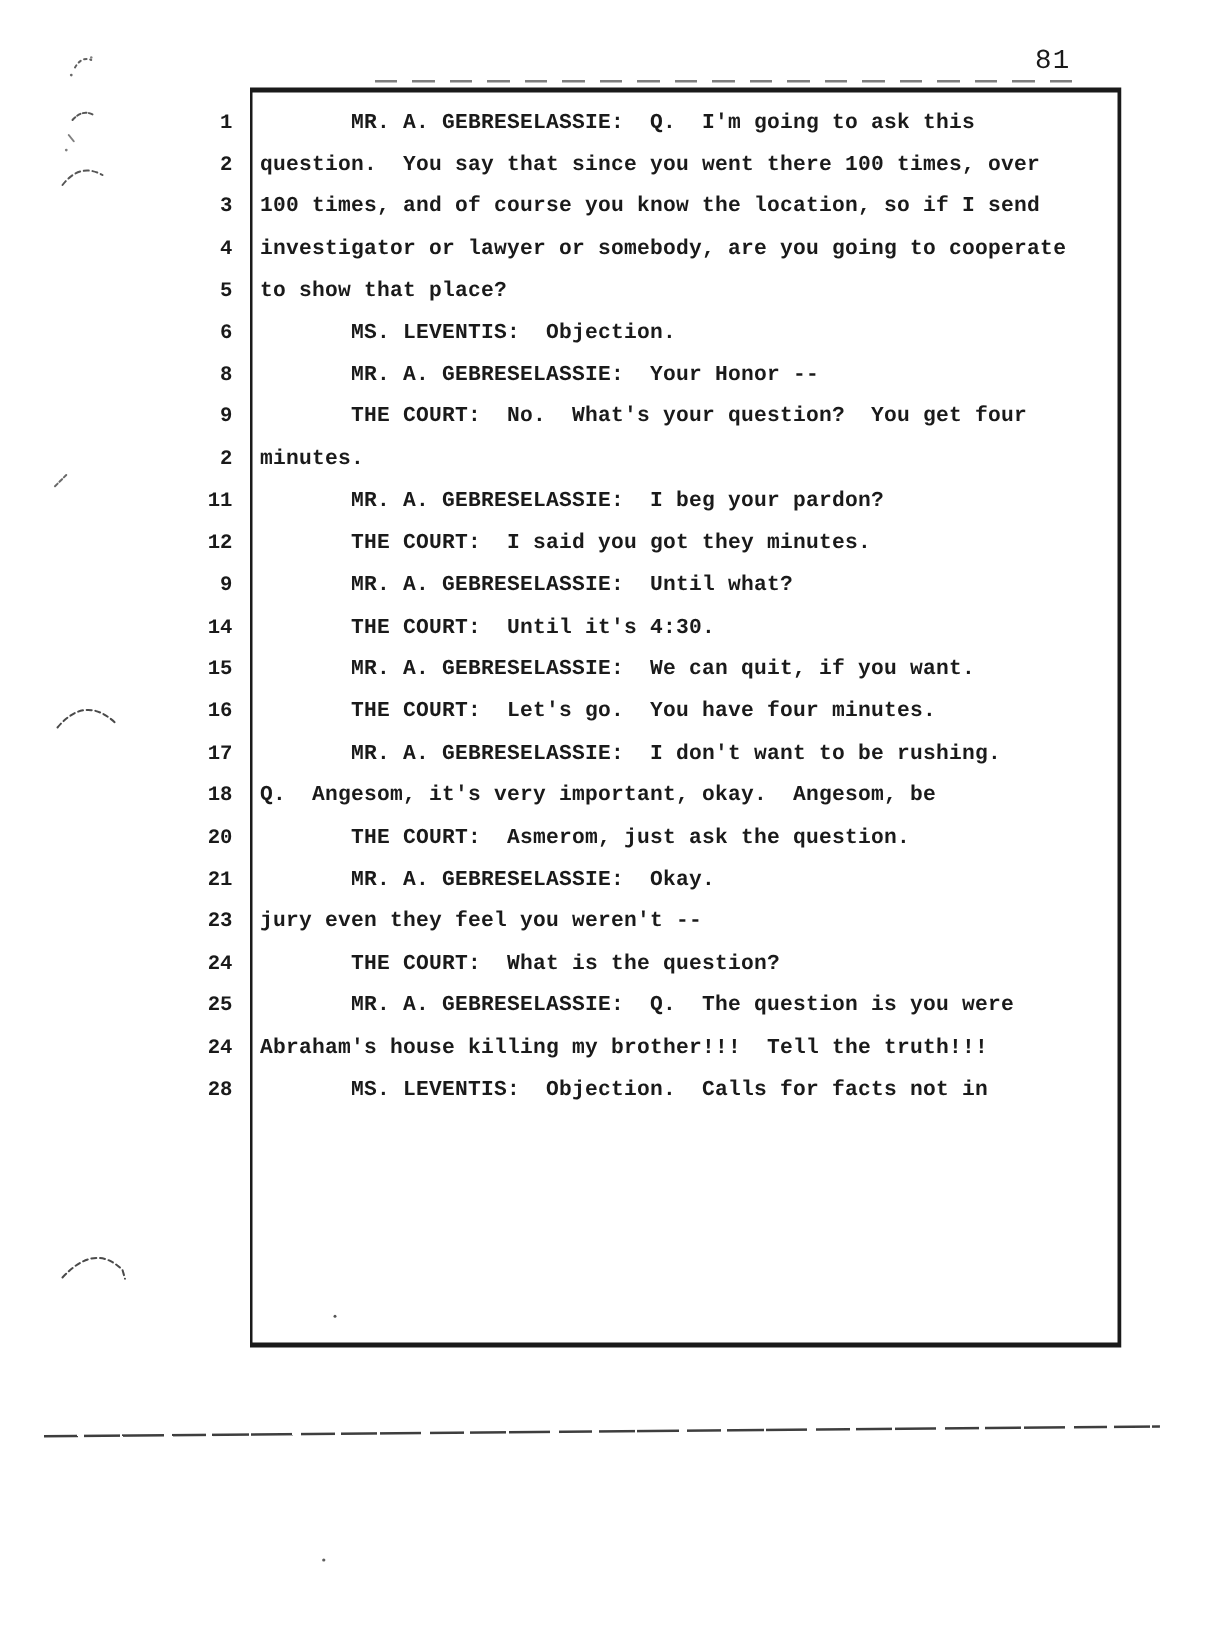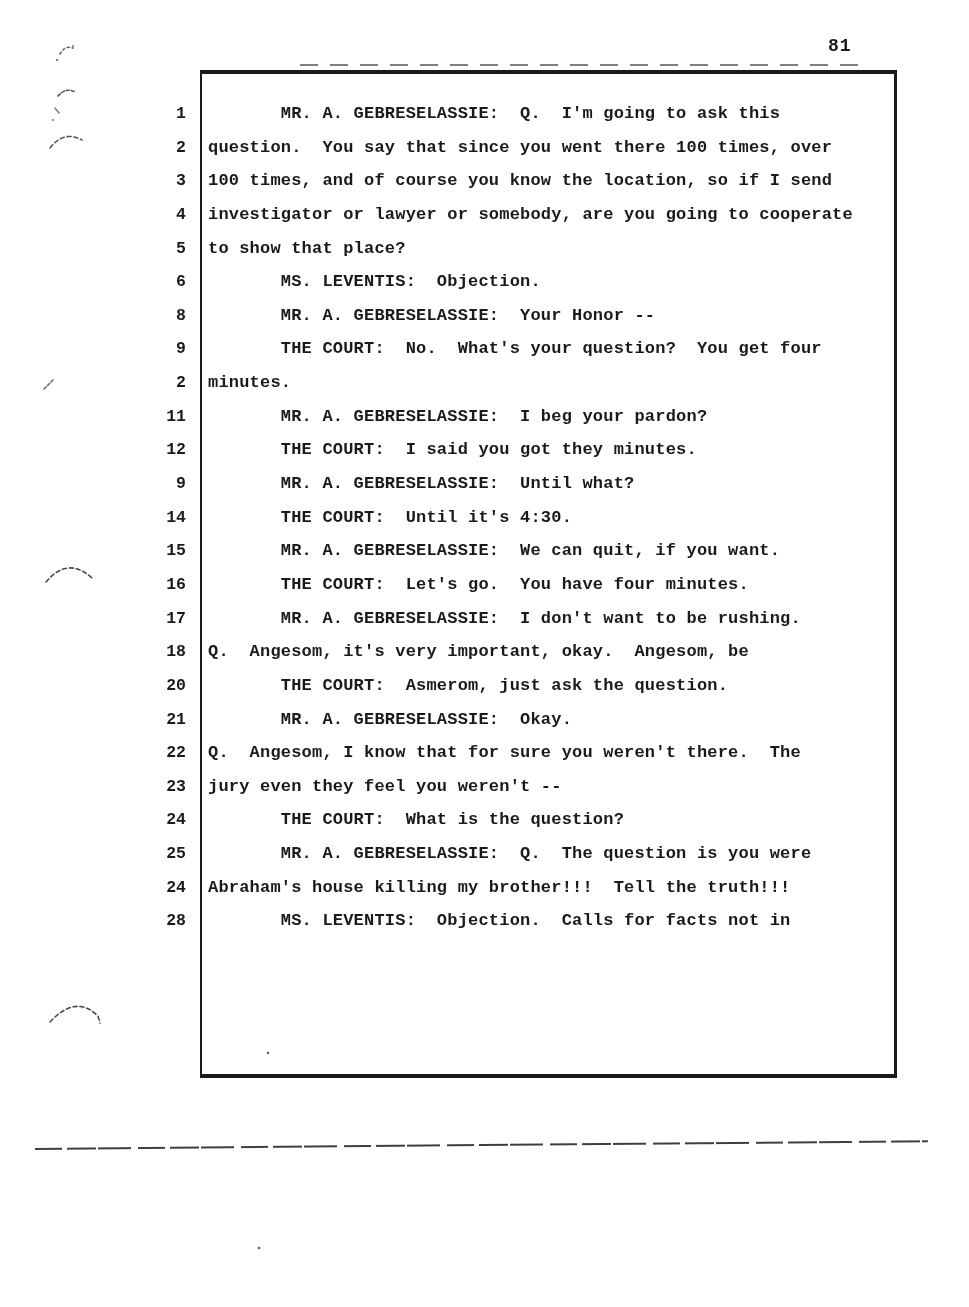--- a/index.html
+++ b/index.html
@@ -16,43 +16,43 @@
     position:relative;
   }
   .sheet{
     position:absolute;
     left:0;top:0;width:969px;height:1307px;
     background:var(--paper);
   }
   .pageno{
     position:absolute;
     left:828px;top:36px;
-    font-size:18px;
-    font-weight:700;
+    font-size:22px;
+    font-weight:400;
     letter-spacing:1px;
   }
   .border-box{
     position:absolute;
     left:200px;top:70px;
     width:697px;height:1008px;
     border-top:4px solid var(--ink);
     border-left:2px solid var(--ink);
     border-right:3px solid var(--ink);
     border-bottom:4px solid var(--ink);
   }
   
   .border-echo{
     position:absolute;
     left:300px;top:64px;
     width:560px;height:2px;
     background:repeating-linear-gradient(90deg,rgba(20,20,20,.55) 0 18px,transparent 18px 30px);
   }
   .rows{
     position:absolute;
-    left:158px;top:97px;
+    left:158px;top:81px;
     width:760px;
   }
   .row{
     height:33.65px;
     white-space:pre;
     font-size:17px;
     font-weight:700;
     line-height:33.65px;
   }
   .ln{
@@ -130,21 +130,20 @@
 
       <div class="row"><span class="ln">17</span><span class="lt">       MR. A. GEBRESELASSIE:  I don't want to be rushing.</span></div>
 
       <div class="row"><span class="ln">18</span><span class="lt">Q.  Angesom, it's very important, okay.  Angesom, be</span></div>
 
 
       <div class="row"><span class="ln">20</span><span class="lt">       THE COURT:  Asmerom, just ask the question.</span></div>
 
       <div class="row"><span class="ln">21</span><span class="lt">       MR. A. GEBRESELASSIE:  Okay.</span></div>
 
-      <div class="row"><span class="ln">22</span><span class="lt">Q.  Angesom, I know that for sure you weren't there.  The</span></div>
 
       <div class="row"><span class="ln">23</span><span class="lt">jury even they feel you weren't --</span></div>
 
       <div class="row"><span class="ln">24</span><span class="lt">       THE COURT:  What is the question?</span></div>
 
       <div class="row"><span class="ln">25</span><span class="lt">       MR. A. GEBRESELASSIE:  Q.  The question is you were</span></div>
 
 
       <div class="row"><span class="ln">24</span><span class="lt">Abraham's house killing my brother!!!  Tell the truth!!!</span></div>
 

